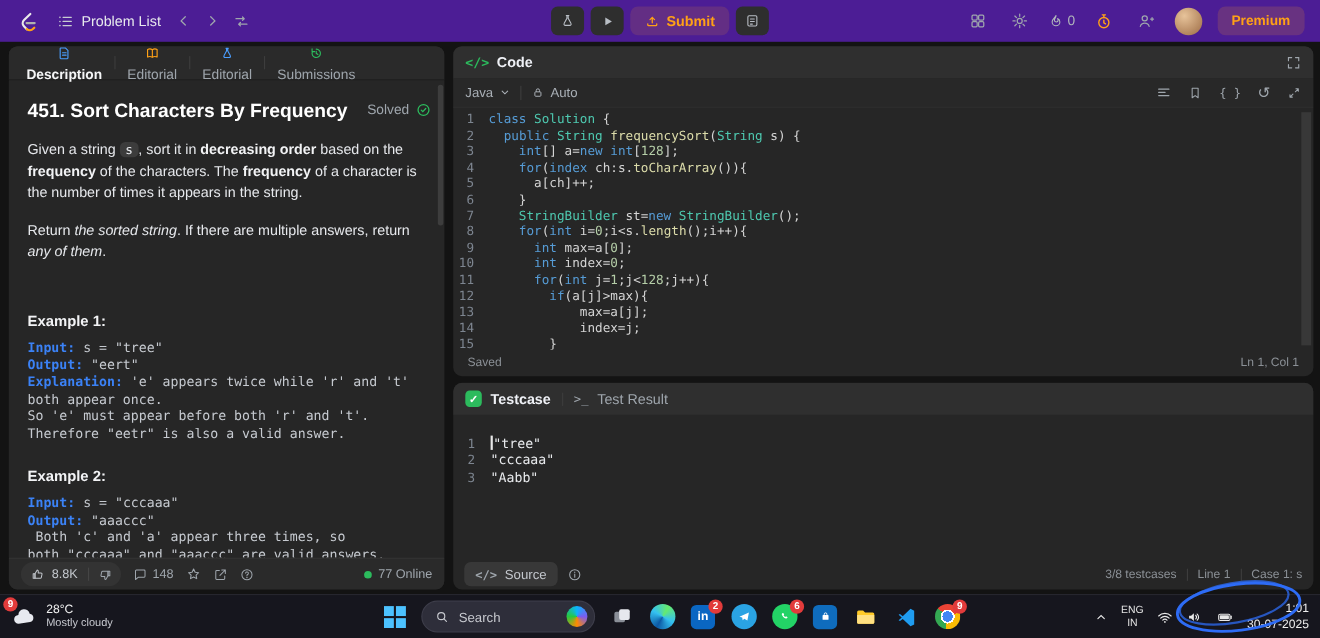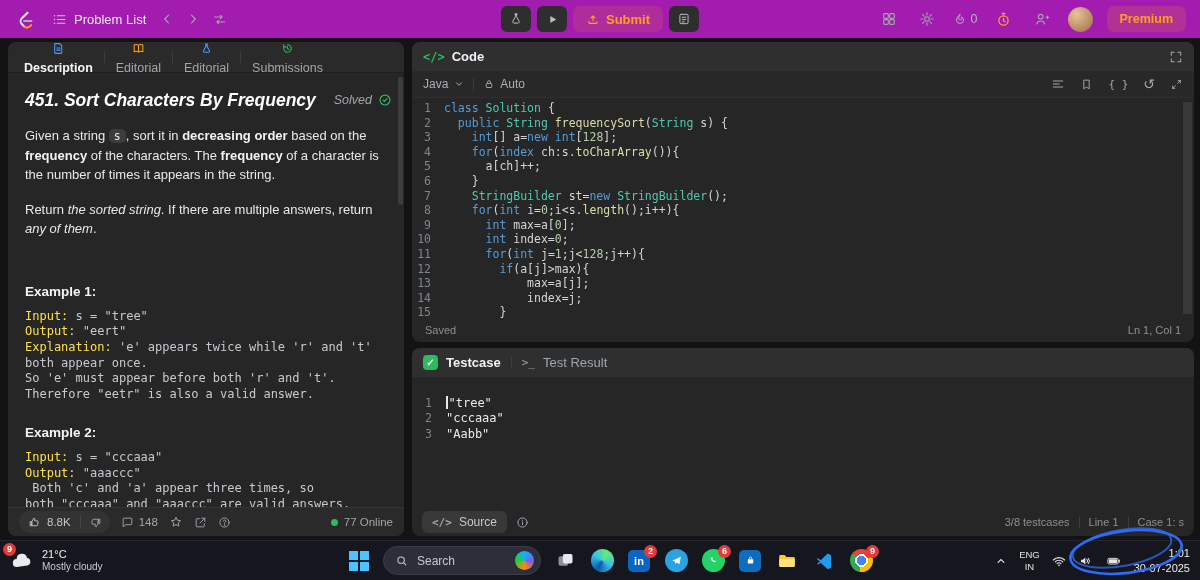--- a/index.html
+++ b/index.html
@@ -3,21 +3,21 @@
 <meta charset="utf-8">
 <style>
   * { box-sizing: border-box; }
   body { margin:0; width:1200px; height:580px; background:#131313; overflow:hidden;
          font-family:"Liberation Sans", sans-serif; }
   .app { position:relative; width:1200px; height:580px; }
   svg { display:block; }
 
   
   .navbar { position:absolute; top:0; left:0; right:0; height:38px; display:flex; align-items:center;
-            background:#a21caf; padding:0 14px; color:#9fa6ad; }
+            background:#4c1d95; padding:0 14px; color:#9fa6ad; }
   .nav-left { display:flex; align-items:center; gap:2px; }
   .logo { display:flex; margin-right:8px; cursor:pointer; }
   .nav-item { display:flex; align-items:center; gap:7px; background:none; border:none; color:#e8eaed;
               font-size:13px; font-family:inherit; padding:4px 7px; cursor:pointer; }
   .nav-ico { display:flex; align-items:center; justify-content:center; width:24px; height:24px;
              border-radius:5px; color:#9fa6ad; cursor:pointer; }
   .nav-center { position:absolute; left:50%; top:50%; transform:translate(-50%,-50%);
                 display:flex; align-items:center; gap:6px; }
   .btn-chip { display:flex; align-items:center; justify-content:center; width:30px; height:26px;
               background:#2e2e2e; border-radius:6px; cursor:pointer; }
@@ -38,39 +38,39 @@
   .test-panel { left:412px; top:348px; width:782px; height:188px; }
 
   
   .tabbar { display:flex; align-items:center; height:31px; padding:0 8px; gap:1px;
             background:#2a2a2a; border-bottom:1px solid #1f1f1f; }
   .tab { display:flex; align-items:center; gap:6px; font-size:12.5px; color:#9fa6ad; padding:0 8px;
          height:100%; cursor:pointer; white-space:nowrap;flex-direction:column; }
   .tab.active { color:#f5f6f7; font-weight:700; }
   .tab-sep { width:1px; height:12px; background:#3d3d3d; margin:0 2px; }
   .lp-content { position:absolute; top:31px; bottom:29px; left:0; right:0; padding:17px 12px 0 17px; overflow:hidden; }
-  .title-row { display:flex; align-items:flex-start; justify-content:space-between;font-style:italic; }
+  .title-row { display:flex; align-items:flex-start; justify-content:space-between; }
   .p-title { font-size:17.5px; font-weight:700; color:#ffffff; margin:0; }
   .solved { display:flex; align-items:center; gap:6px; font-size:12.5px; color:#9fa6ad;
             margin-top:3px; white-space:nowrap; cursor:pointer; }
   .badges { display:flex; gap:8px; margin-top:13px; }
   .pill { display:inline-flex; align-items:center; gap:6px; font-size:11.5px; border-radius:999px;
           padding:4px 11px; background:#373737; color:#c3c7cd; cursor:pointer; }
   .pill.medium { background:rgba(255,184,0,.14); color:#ffb800; }
   .para { margin-top:15px; font-size:13px; line-height:1.5; color:#e6e8ec; }
   .b { font-weight:700; color:#f2f3f5; }
   .i { font-style:italic; }
   .inline-code { font-family:"DejaVu Sans Mono", monospace; font-size:11.5px; background:#3c3c3c;
                  border-radius:5px; padding:0 5px; color:#e6e8ec; }
   .ex-h { font-size:13.5px; font-weight:700; color:#f2f3f5; }
   .ex-h.first { margin-top:45px; }
   .ex-h.second { margin-top:22px; }
   pre.example { margin:10px 0 0; font-family:"DejaVu Sans Mono", monospace; font-size:12px;
                 line-height:1.31; color:#c6cad0; white-space:pre-wrap; }
-  .ex-label { font-weight:400; color:#fde047;margin-top:24px; }
+  .ex-label { font-weight:700; color:#3b82f6;margin-top:24px; }
   .lp-footer { position:absolute; left:0; right:0; bottom:0; height:29px; background:#2a2a2a;
                border-top:1px solid #343434; display:flex; align-items:center; padding:0 11px;
                gap:11px; color:#9fa6ad; }
   .vote-group { display:flex; align-items:center; background:#333333; border-radius:999px; height:22px; cursor:pointer; }
   .vote-like { display:flex; align-items:center; gap:6px; padding:0 9px; font-size:11.5px; color:#c3c7cd; }
   .vote-sep { width:1px; height:12px; background:#454545; }
   .vote-dis { padding:0 8px; display:flex; align-items:center; }
   .f-item { display:flex; align-items:center; gap:5px; font-size:11.5px; cursor:pointer; }
   .online { margin-left:auto; display:flex; align-items:center; gap:6px; font-size:11.5px; color:#9fa6ad; }
   .dot { width:7px; height:7px; border-radius:50%; background:#2cbb5d; }
@@ -559,21 +559,21 @@
     </div>
   </section>
 
   <footer class="taskbar">
     <span class="weather">
       <span class="weather-badge">9</span>
       <svg width="24" height="24" viewBox="0 0 24 24">
           <path d="M7 18a4 4 0 0 1-.3-8A5.2 5.2 0 0 1 17 9a3.8 3.8 0 0 1 .3 7.5z" fill="#e8eaf0"></path>
         </svg>
       <span class="weather-txt">
-        <div class="weather-temp">21°C</div>
+        <div class="weather-temp">28°C</div>
         <div class="weather-desc">Mostly cloudy</div>
       </span>
     </span>
 
     <span class="tb-center">
       <span class="start">
         <svg width="20" height="20" viewBox="0 0 21 21">
             <rect width="9.5" height="9.5" fill="#4cc2ff"></rect>
             <rect x="11.5" width="9.5" height="9.5" fill="#4cc2ff"></rect>
             <rect y="11.5" width="9.5" height="9.5" fill="#4cc2ff"></rect>

